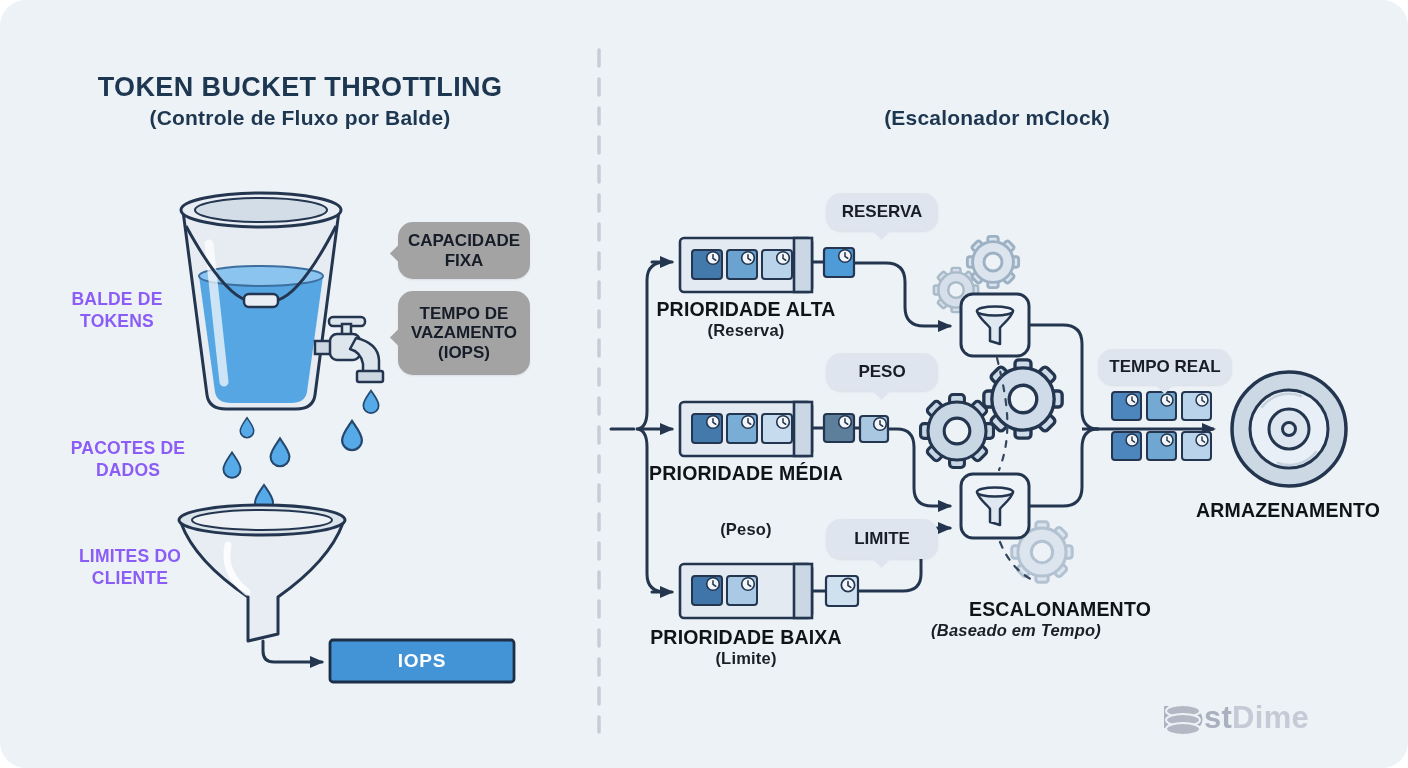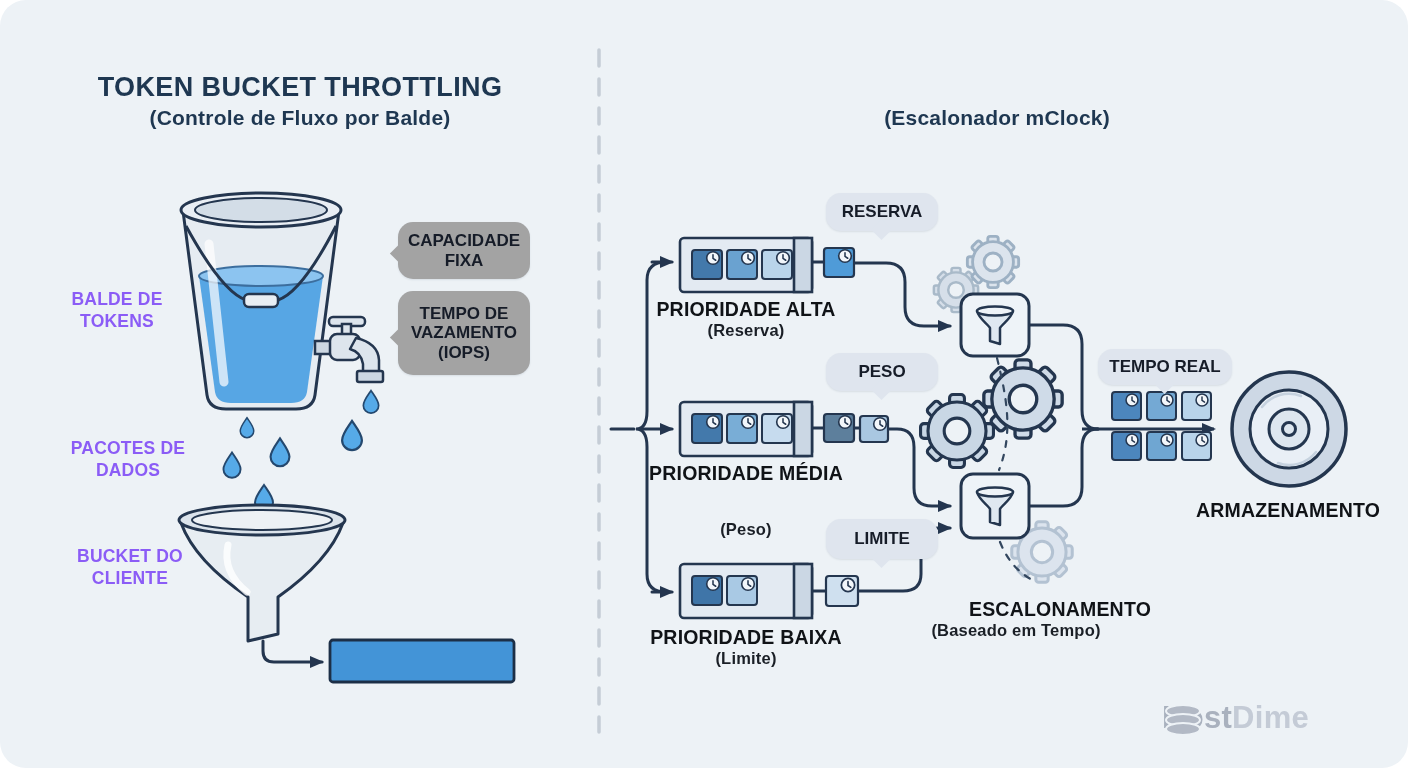--- a/index.html
+++ b/index.html
@@ -210,35 +210,36 @@
   </g>
 </svg>
 
 <div class="txt title" style="left:300px;top:71px;width:480px;">TOKEN BUCKET THROTTLING</div>
 <div class="txt subtitle" style="left:300px;top:105px;width:420px;">(Controle de Fluxo por Balde)</div>
 
 <div class="txt lbl" style="left:117px;top:289px;">BALDE DE
 TOKENS</div>
 <div class="txt lbl" style="left:128px;top:438px;">PACOTES DE
 DADOS</div>
-<div class="txt lbl" style="left:130px;top:546px;">BUCKET DO
+<div class="txt lbl" style="left:130px;top:546px;">LIMITES DO
 CLIENTE</div>
 
 <div class="tag gray" style="left:398px;top:222px;width:132px;height:57px;">
   <span>CAPACIDADE
 FIXA</span>
   <span class="tail left"></span>
 </div>
 <div class="tag gray" style="left:398px;top:291px;width:132px;height:84px;">
   <span>TEMPO DE
 VAZAMENTO
 (IOPS)</span>
   <span class="tail left"></span>
 </div>
 
+<div class="iops-label">IOPS</div>
 
 <div class="txt subtitle" style="left:997px;top:105px;width:360px;">(Escalonador mClock)</div>
 
 <div class="tag" style="left:826px;top:193px;width:112px;height:38px;">
   <span>RESERVA</span>
   <span class="tail bottom"></span>
 </div>
 <div class="tag" style="left:826px;top:353px;width:112px;height:38px;">
   <span>PESO</span>
   <span class="tail bottom"></span>
@@ -253,21 +254,21 @@
 </div>
 
 <div class="txt qlbl" style="left:746px;top:297px;">PRIORIDADE ALTA</div>
 <div class="txt qsub" style="left:746px;top:320px;">(Reserva)</div>
 <div class="txt qlbl" style="left:746px;top:461px;">PRIORIDADE MÉDIA</div>
 <div class="txt qsub" style="left:746px;top:484px;margin-top:35px;">(Peso)</div>
 <div class="txt qlbl" style="left:746px;top:625px;">PRIORIDADE BAIXA</div>
 <div class="txt qsub" style="left:746px;top:648px;">(Limite)</div>
 
 <div class="txt qlbl" style="left:1016px;top:597px;margin-left:44px;">ESCALONAMENTO</div>
-<div class="txt qsub" style="left:1016px;top:620px;">(Baseado em Tempo)</div>
+<div class="txt qsub" style="left:1016px;top:620px;font-style:italic;">(Baseado em Tempo)</div>
 
 <div class="txt qlbl" style="left:1288px;top:498px;">ARMAZENAMENTO</div>
 
 <div class="logo">
   <svg width="42" height="40" viewBox="0 0 42 40">
     <ellipse cx="21" cy="11" rx="17" ry="6" fill="#b2b9c5" stroke="#edf2f6" stroke-width="2"></ellipse>
     <ellipse cx="21" cy="20" rx="17" ry="6" fill="#b2b9c5" stroke="#edf2f6" stroke-width="2"></ellipse>
     <ellipse cx="21" cy="29" rx="17" ry="6" fill="#b2b9c5" stroke="#edf2f6" stroke-width="2"></ellipse>
   </svg>
   <div class="logo-text"><span>Host</span><span class="dime">Dime</span></div>

